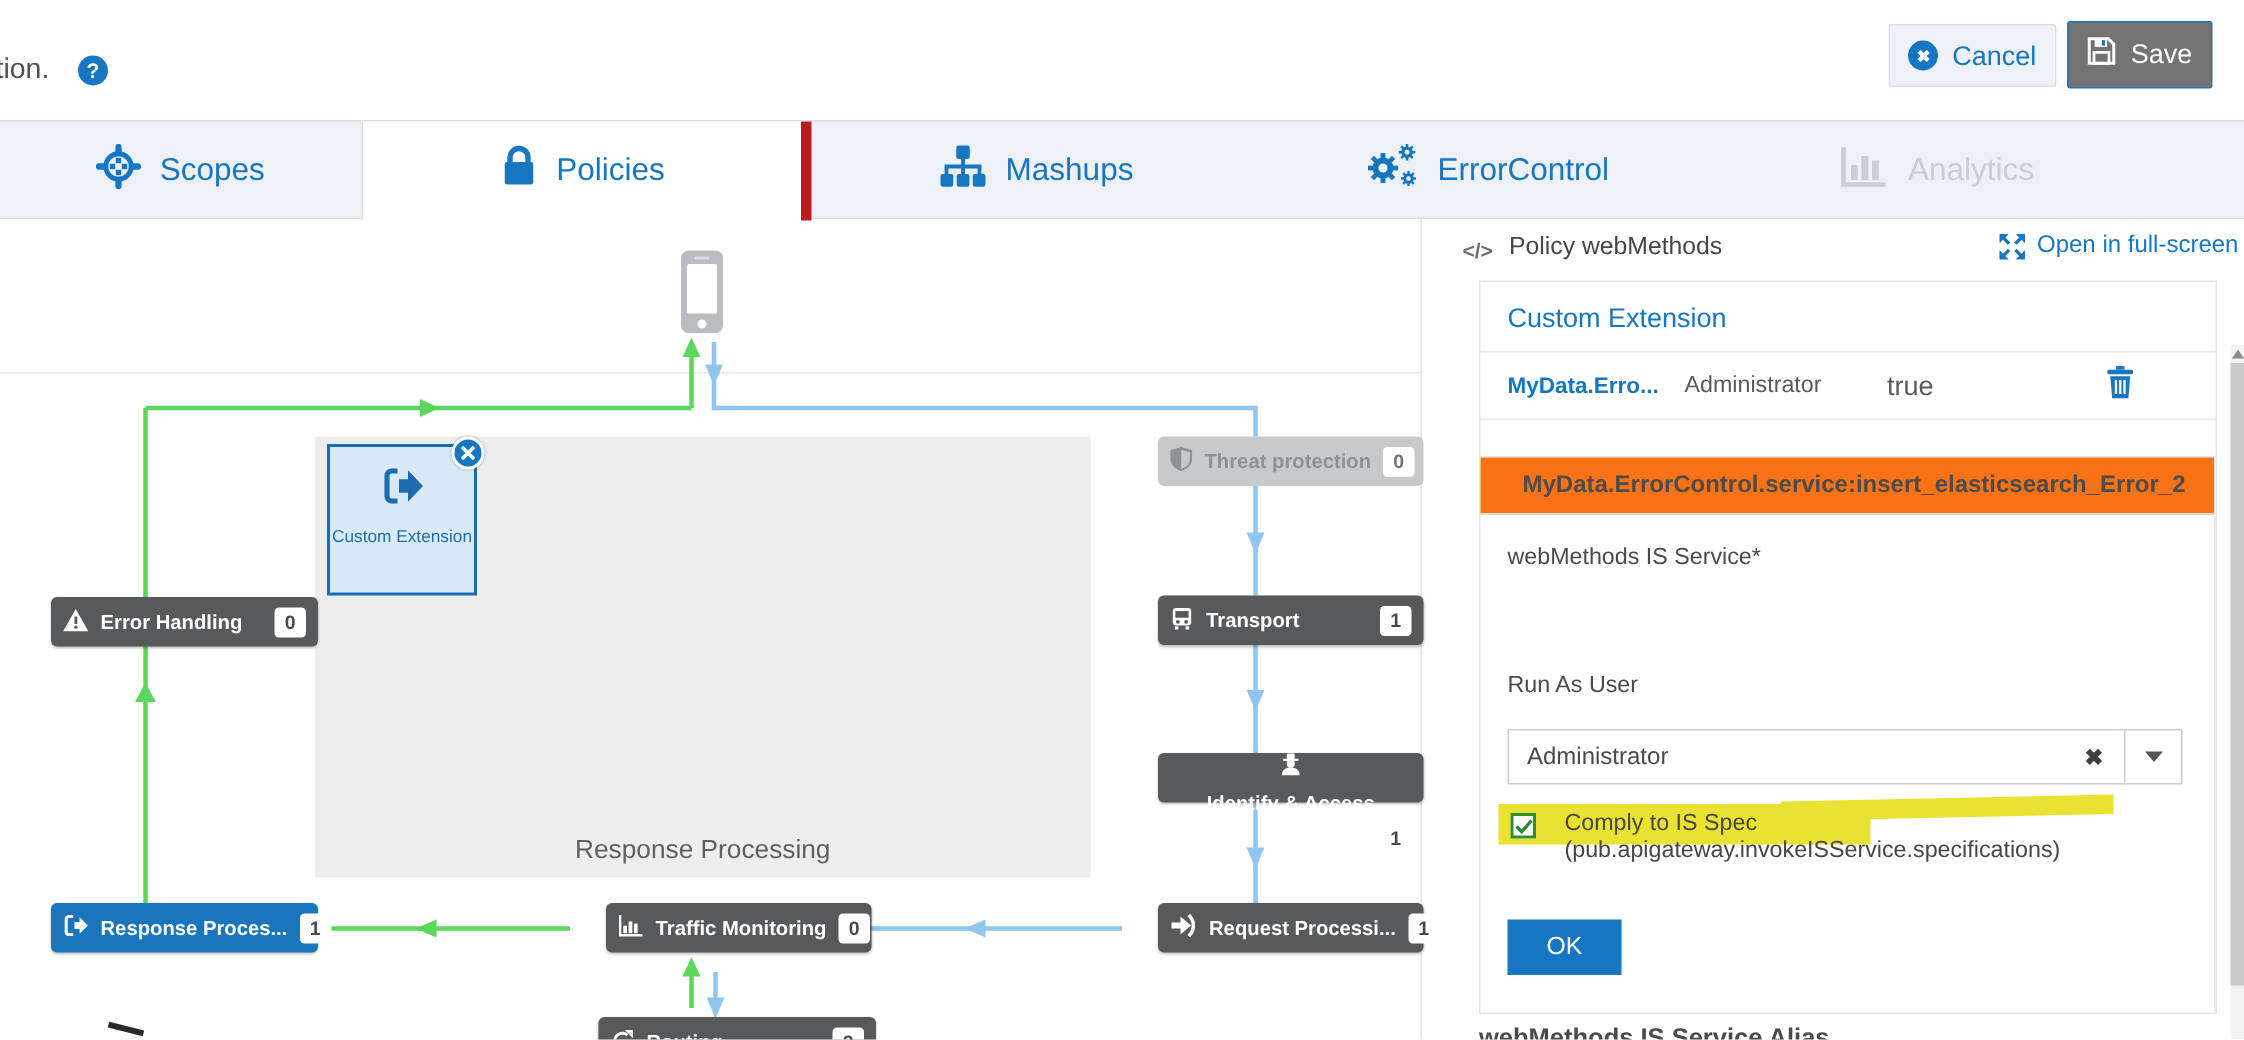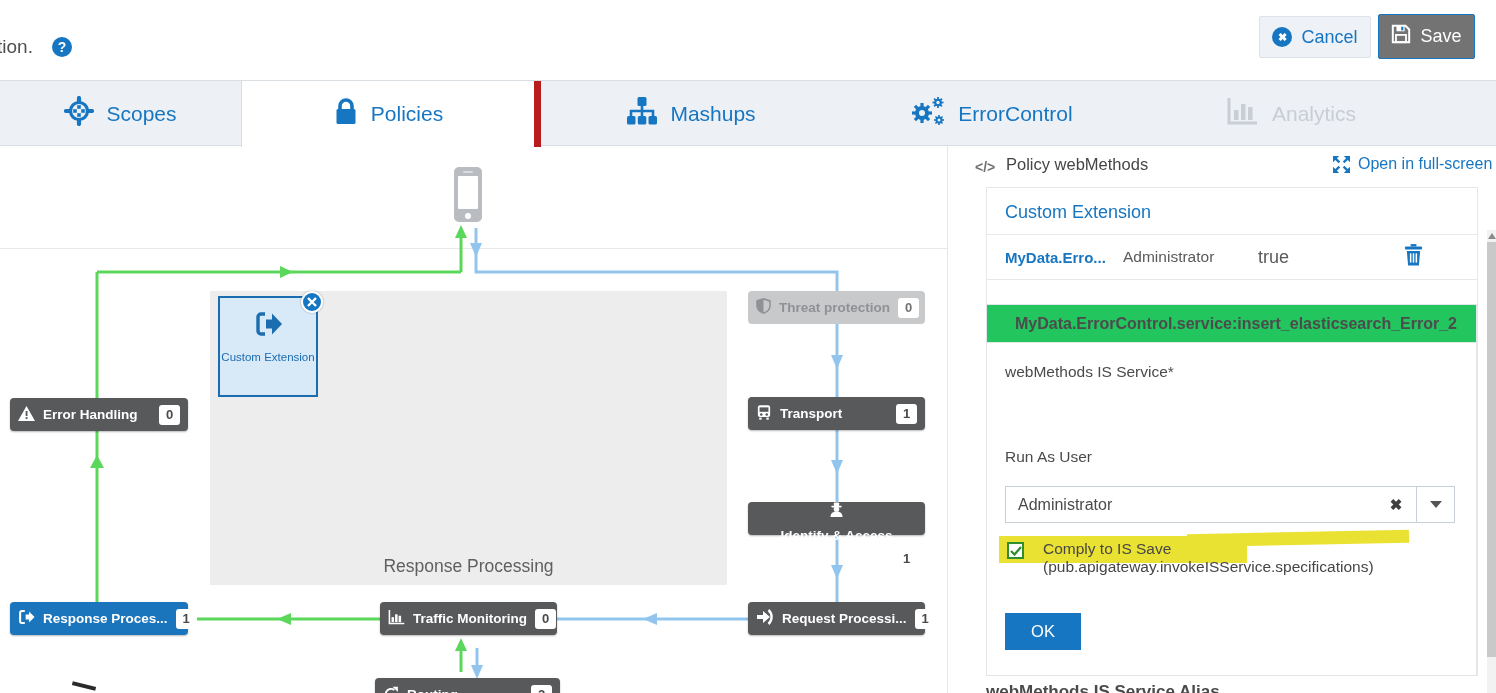--- a/index.html
+++ b/index.html
@@ -40,21 +40,21 @@
   .phone .speaker { position:absolute; top:4px; left:9px; width:10px; height:2px; background:#d9dbdd; border-radius:1px; }
   .custom-node { position:absolute; left:218px; top:150px; width:100px; height:101px; background:#d8e9f8;
     border:2px solid #1c6cb0; z-index:3; display:flex; flex-direction:column; align-items:center; cursor:pointer; }
   .custom-node .nicon { margin-top:11px; }
   .custom-node .nlabel { margin-top:7px; font-size:11.5px; line-height:1.3; color:#1c6cb0; text-align:center; }
   .close-badge { position:absolute; right:-7px; top:-7px; width:22px; height:22px; border-radius:50%;
     background:#1776c2; border:2px solid #fff; display:flex; align-items:center; justify-content:center;
     box-shadow:0 0 2px rgba(0,0,0,.35); cursor:pointer; }
   .stage { position:absolute; height:33px; border-radius:4px; background:#58595b; color:#fff;
     display:flex; align-items:center; gap:8px; padding:0 8px; font-size:13.5px; font-weight:bold;
-    box-shadow:0 1px 2px rgba(0,0,0,.28); z-index:3; cursor:pointer; white-space:nowrap; }
+    box-shadow:0 1px 2px rgba(0,0,0,.28); z-index:3; cursor:pointer; white-space:nowrap;margin-left:24px; }
   .stage .count { margin-left:auto; background:#fff; color:#4a4a4a; min-width:21px; height:20px; border-radius:3px;
     display:flex; align-items:center; justify-content:center; font-size:13px; padding:0 3px; }
   .stage.selected { background:#1b75bc; }
   .stage.disabled { background:#c8c9cb; color:#8f9194; box-shadow:none; }
   .stage.disabled .count { color:#707274; }
   #stage-threat   {left:748px; top:145px; width:177px;}
   #stage-transport{left:748px; top:251px; width:177px;}
   #stage-identify {left:748px; top:356px; width:177px;flex-direction:column;}
   #stage-request  {left:748px; top:456px; width:177px;}
   #stage-traffic  {left:380px; top:456px; width:177px;}
@@ -73,21 +73,21 @@
   .container { position:absolute; left:38px; top:41px; width:492px; height:489px;
     border:1px solid #e4e7ea; background:#fff; }
   .section-title { position:absolute; left:18px; top:14px; font-size:18px; color:#1776c2; }
   .entry-row { position:absolute; left:-1px; top:46px; width:492px; height:46px; background:#fff;
     border:1px solid #e6e9ec; display:flex; align-items:center; padding:0 18px; cursor:pointer; }
   .entry-name { color:#1776c2; font-weight:bold; font-size:15px; width:118px; }
   .entry-user { color:#5a5a5a; font-size:15.5px; width:135px; }
   .entry-flag { color:#5a5a5a; font-size:18px; }
   .entry-trash { margin-left:auto; margin-right:36px; cursor:pointer; }
   .detail { position:absolute; left:-1px; top:116px; width:491px; height:372px; border:1px solid #e2e5e9; background:#fff; }
-  .detail-head { height:38px; line-height:38px; background:#22c55e; border-bottom:1px solid #e6e6e6;
+  .detail-head { height:38px; line-height:38px; background:#f97316; border-bottom:1px solid #e6e6e6;
     padding-left:28px; font-weight:bold; font-size:16px; color:#4c4c4c; white-space:nowrap; overflow:hidden; }
   .fld-label { position:absolute; left:18px; font-size:15.5px; color:#4a4a4a; }
   .lab1 { top:58px; } .lab2 { top:143px; }
   .txt-input { position:absolute; left:18px; top:97px; width:450px; height:37px; border:1px solid #bcd2e8;
     font-size:16px; color:#4a4a4a; padding:0 12px; font-family:"Liberation Sans",sans-serif; background:#fff; }
   .combo { position:absolute; left:18px; top:181px; width:450px; height:37px; border:1px solid #c9cfd6;
     display:flex; align-items:center; background:#fff; }
   .combo input { flex:1; border:none; outline:none; font-size:16px; color:#4a4a4a; padding:0 12px;
     font-family:"Liberation Sans",sans-serif; min-width:0; }
   .combo .clear { width:40px; text-align:center; color:#3f3f3f; font-size:15px; font-weight:bold; cursor:pointer; }
@@ -405,21 +405,21 @@
           </span>
       </div>
 
       <div class="hl hl1"></div>
       <div class="hl hl2"></div>
       <div class="chkbox">
         <svg width="12" height="10" viewBox="0 0 12 10">
             <polyline points="1,5 4.5,8.5 11,1" fill="none" stroke="#2e8b2e" stroke-width="2.2"></polyline>
           </svg>
       </div>
-      <div class="comply-label">Comply to IS Save</div>
+      <div class="comply-label">Comply to IS Spec</div>
       <div class="comply-sub">(pub.apigateway.invokeISService.specifications)</div>
 
       <button class="ok-btn">OK</button>
     </div>
   </div>
 
   <div class="next-section">webMethods IS Service Alias</div>
 
   <div class="scrollbar">
     <span class="scroll-up"></span>

